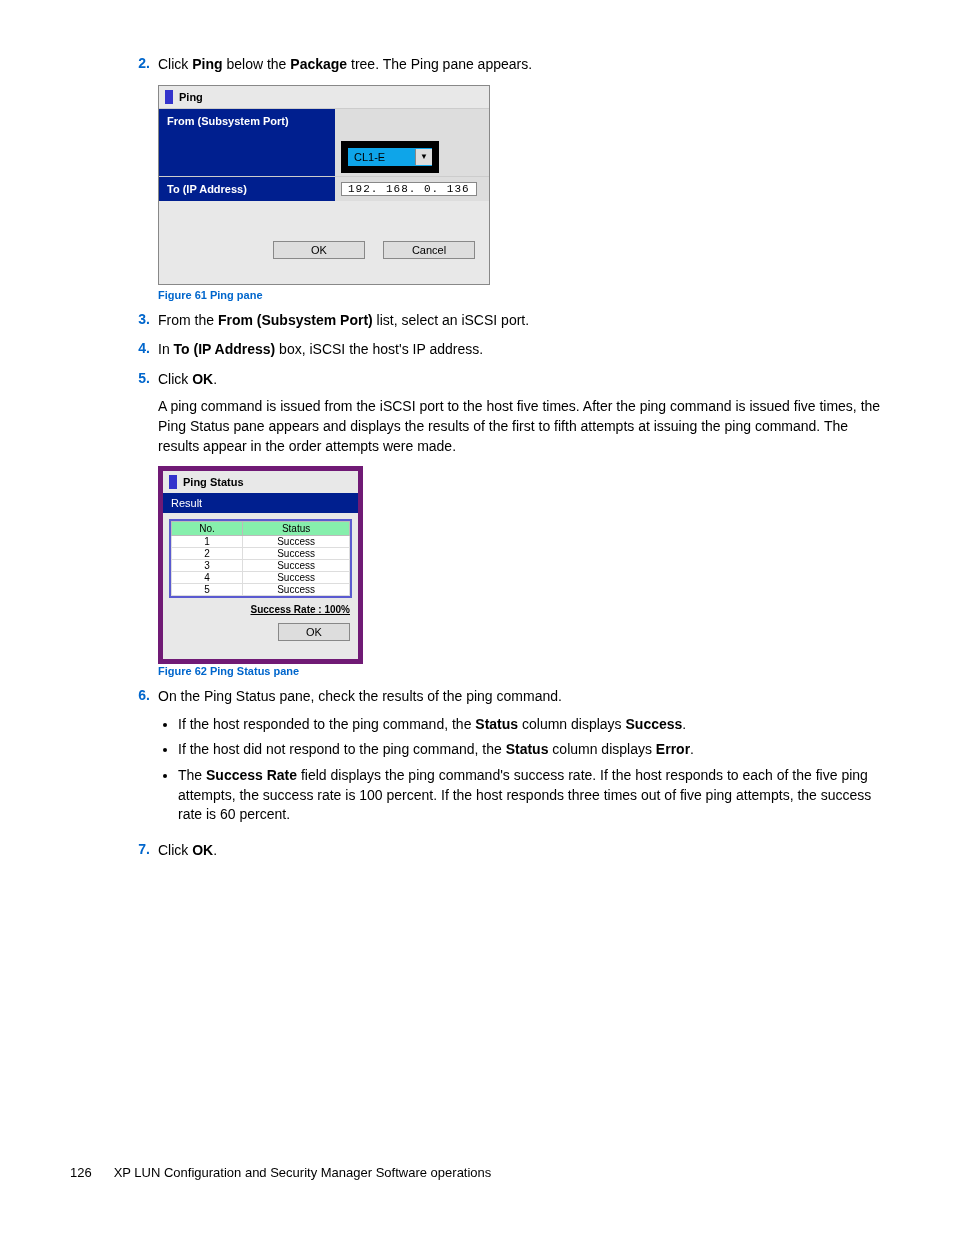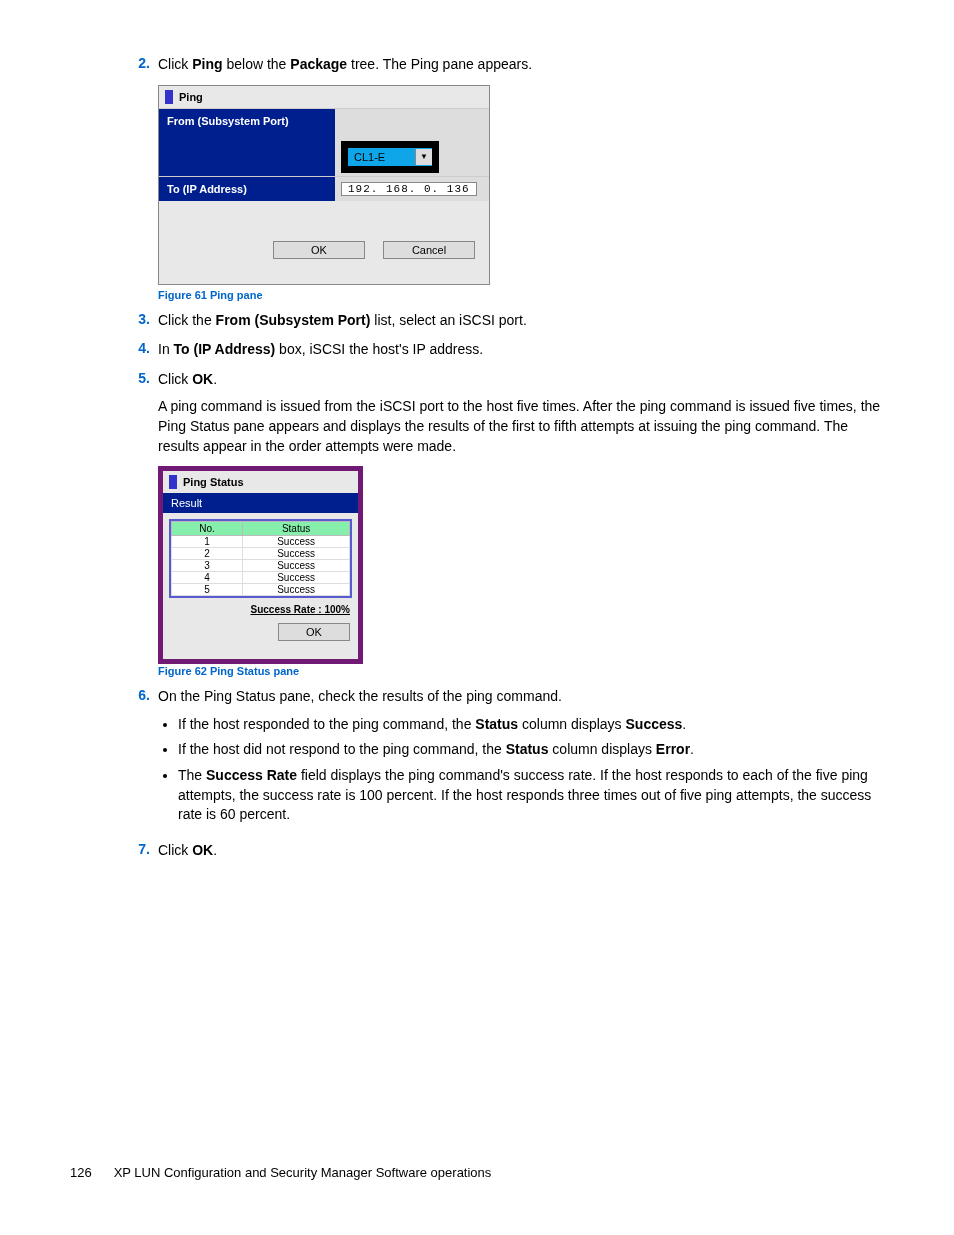--- a/index.html
+++ b/index.html
@@ -244,21 +244,21 @@
       <div class="btn">OK</div>
       <div class="btn">Cancel</div>
     </div>
   </div>
   <div class="fig-caption">Figure 61 Ping pane</div>
 
   <div class="step">
     <div class="step-num">3.</div>
     <div class="step-body">
       <p>
-        <span>Click the </span><span class="b">From (Subsystem Port)</span><span> list, select an iSCSI port.</span>
+        <span>From the </span><span class="b">From (Subsystem Port)</span><span> list, select an iSCSI port.</span>
       </p>
     </div>
   </div>
 
   <div class="step">
     <div class="step-num">4.</div>
     <div class="step-body">
       <p>
         <span>In </span><span class="b">To (IP Address)</span><span> box, iSCSI the host's IP address.</span>
       </p>

